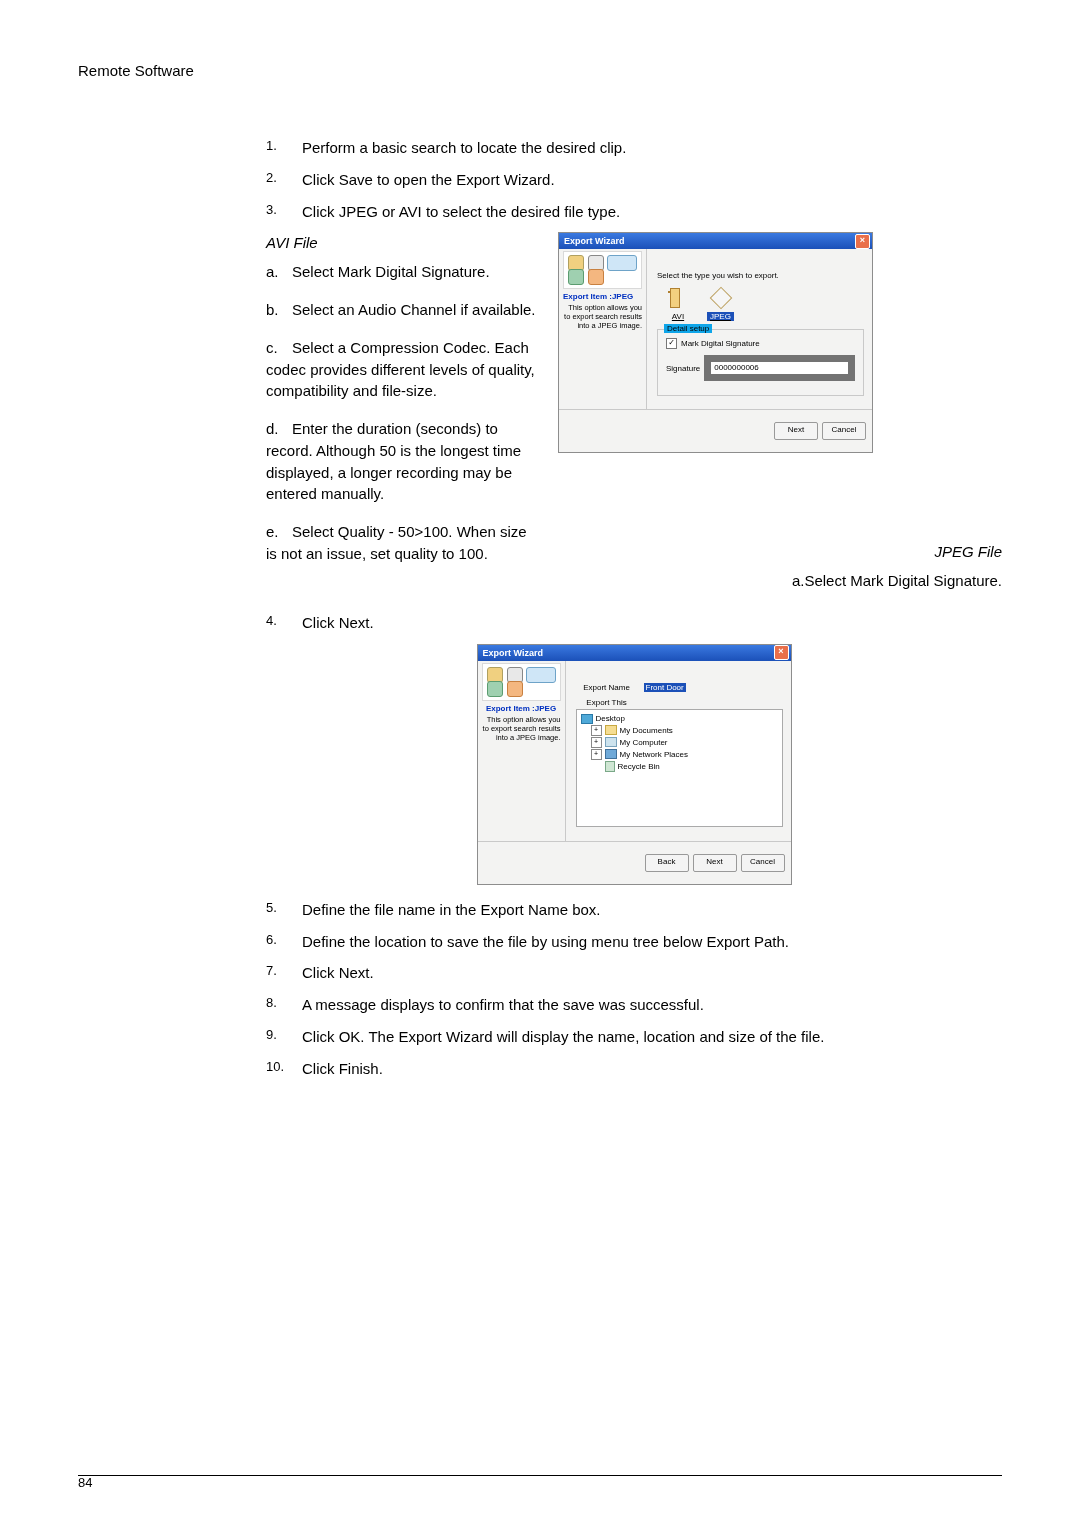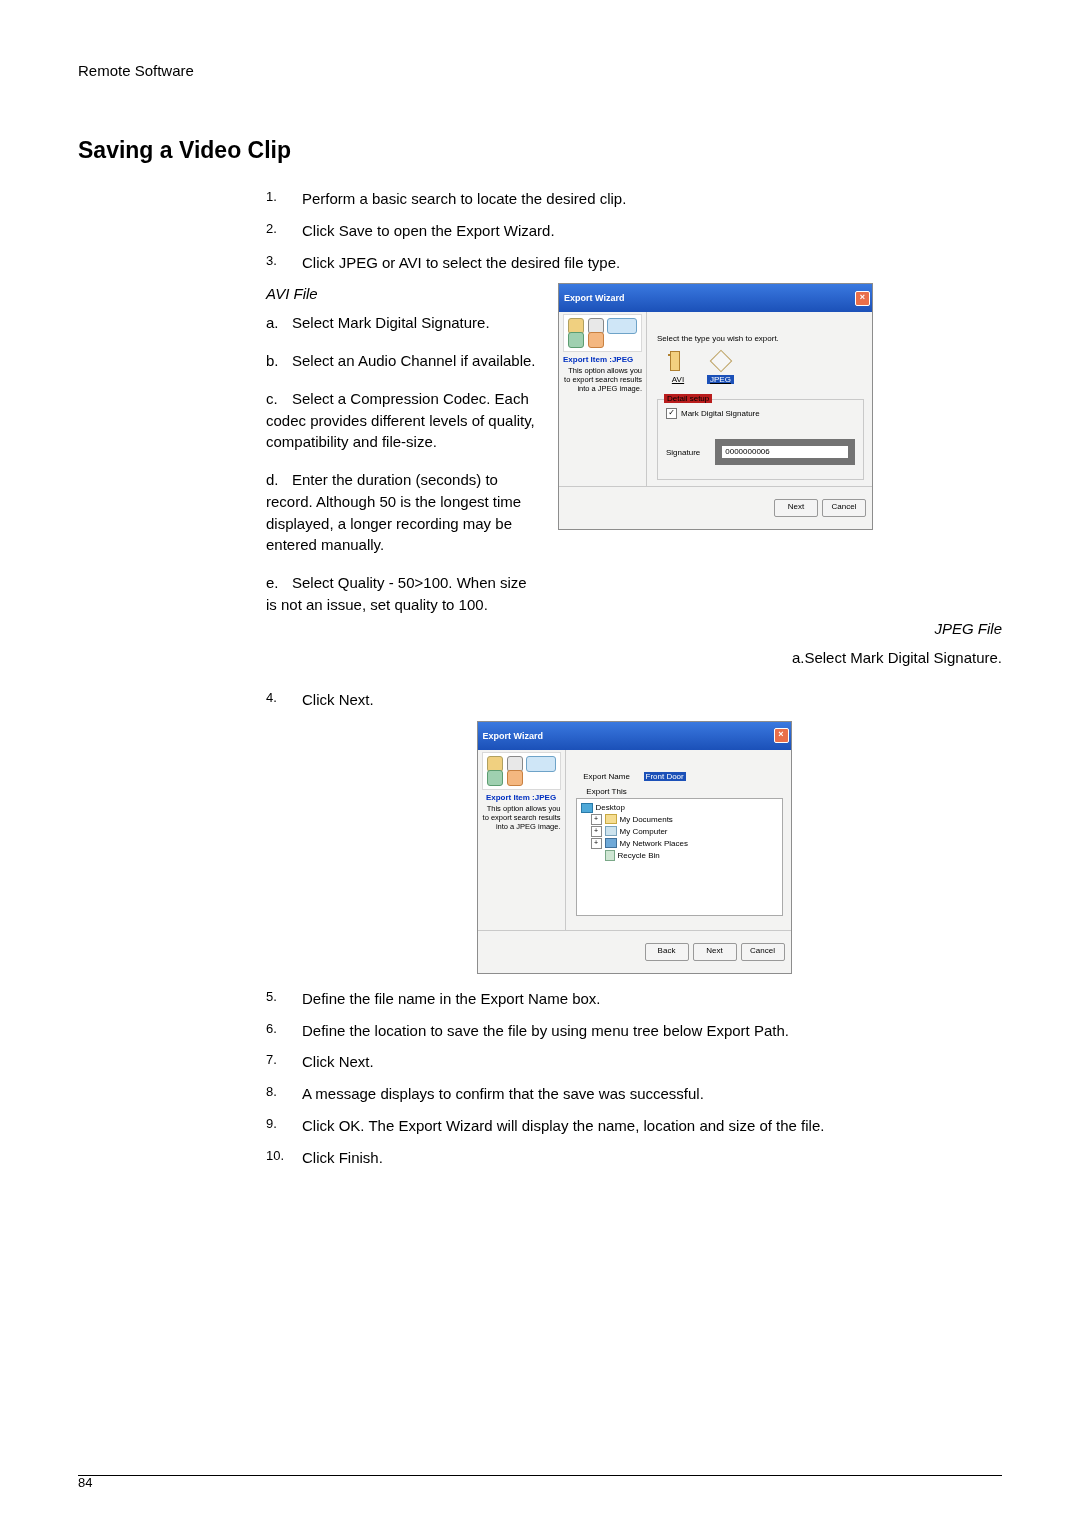--- a/index.html
+++ b/index.html
@@ -101,21 +101,21 @@
   .dialog {
     border: 1px solid #8d8d8d;
     background: #f3f3f2;
     font-size: 8px;
     color: #000;
     box-sizing: border-box;
   }
   .titlebar {
     background: linear-gradient(#3a79e0, #1b50b8);
     color: #fff;
-    height: 28px;
+    height: 16px;
     display: flex;
     align-items: center;
     justify-content: space-between;
     padding: 0 2px 0 5px;
     font-size: 9px;
     font-weight: bold;
   }
   .titlebar .close {
     width: 13px;
     height: 13px;
@@ -173,21 +173,21 @@
     flex: 1;
     padding: 22px 8px 6px 10px;
   }
   .mp-label {
     margin-bottom: 8px;
   }
   .type-row {
     display: flex;
     gap: 18px;
     margin-left: 10px;
-    margin-bottom: 15px;
+    margin-bottom: 8px;
     align-items: flex-end;
     text-decoration: underline;
   }
   .type-item { text-align: center; }
   .type-icon {
     width: 22px;
     height: 22px;
     margin: 0 auto 2px auto;
     position: relative;
   }
@@ -206,37 +206,37 @@
   .groupbox {
     border: 1px solid #c9c9c9;
     padding: 8px 8px 14px 8px;
     margin-top: 2px;
     position: relative;
   }
   .group-legend {
     position: absolute;
     top: -6px;
     left: 6px;
-    background: #b91c1c;
+    background: #0ea5e9;
     padding: 0 3px;
     font-size: 8px;
   }
   .chk {
     display: inline-block;
     width: 9px;
     height: 9px;
     border: 1px solid #777;
     background: #fff;
     vertical-align: middle;
     margin-right: 4px;
     text-align: center;
     line-height: 8px;
     font-size: 8px;
   }
-  .sig-row { margin-top: 20px; display:flex; align-items:center; gap:15px;}
+  .sig-row { margin-top: 6px; display:flex; align-items:center; gap:4px;}
   .sig-box {
     border: 7px solid #737373;
     background: #fff;
     height: 12px;
     flex: 1;
     padding: 0 3px;
     line-height: 12px;
   }
   .btnbar {
     border-top: 1px solid #c9c9c9;
@@ -285,21 +285,20 @@
   .jpeg-block .subheading { margin-top: 0; }
   .jpeg-block { margin-top: 0px; }
 
 </style>
 </head>
 <body>
 
 <div class="page">
   <div class="header">Remote Software</div>
 
-  <div class="section-title">Saving a Video Clip</div>
 
   <div class="content">
     <ol class="ol-main">
       <li>Perform a basic search to locate the desired clip.</li>
       <li>Click Save to open the Export Wizard.</li>
       <li>Click JPEG or AVI to select the desired file type.</li>
     </ol>
 
     <div class="two-col">
       <div class="left-col">

